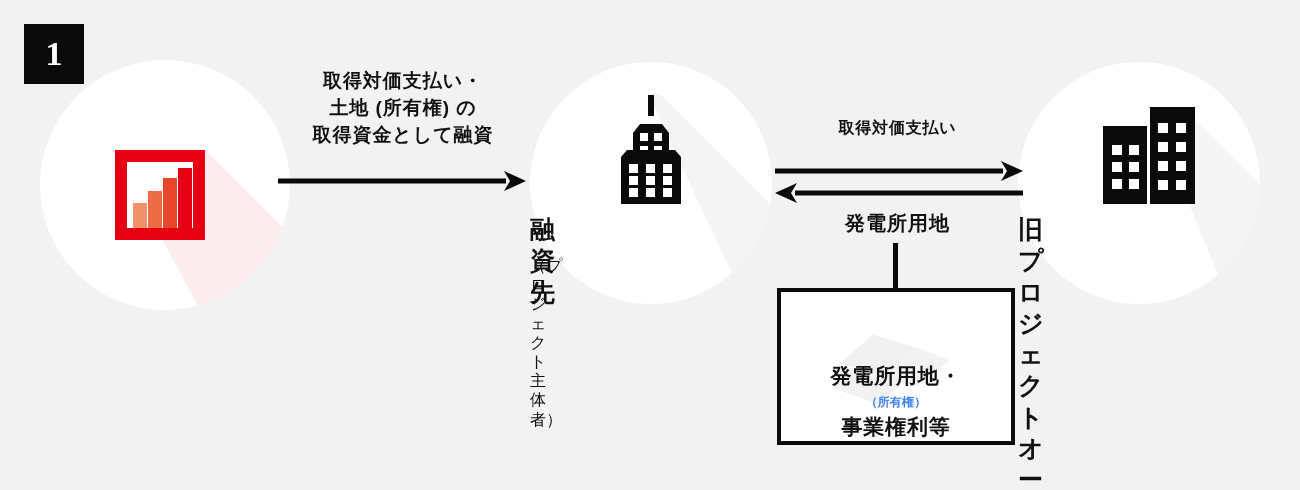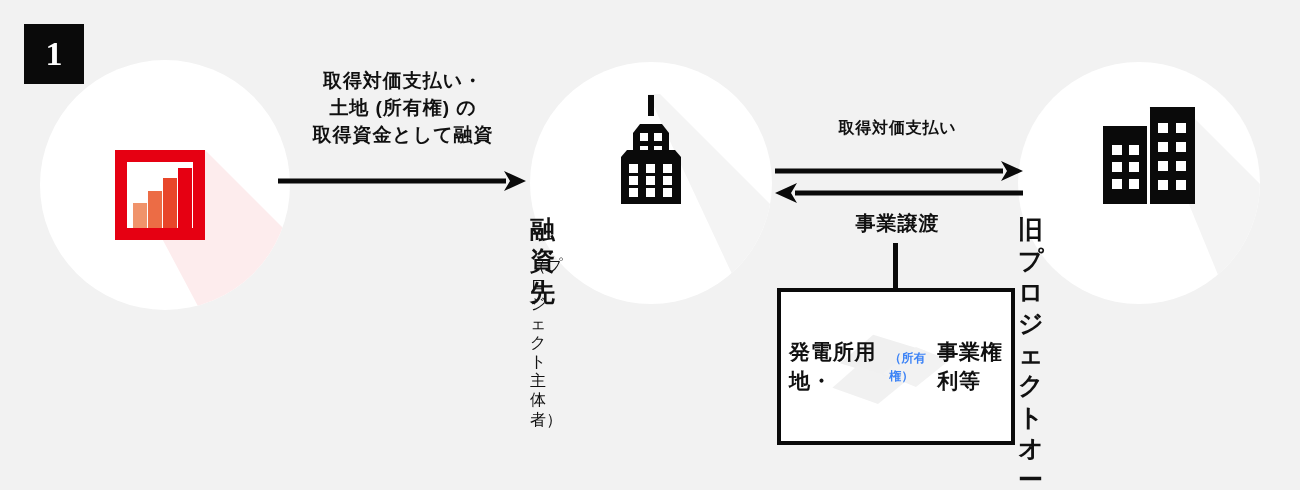--- a/index.html
+++ b/index.html
@@ -188,27 +188,27 @@
   }
   #asset-box .watermark {
     position: absolute;
     left: 0; top: 0;
     width: 100%;
     height: 100%;
     pointer-events: none;
   }
   #asset-box .box-inner {
     position: absolute;
-    left: 8px; top: 0;
+    left: 0; top: 0;
     width: 100%;
     height: 100%;
     display: flex;
-    flex-direction: row;
+    flex-direction: column;
     align-items: center;
-    justify-content: space-between;
+    justify-content: flex-end;
     gap: 2px;
   }
   .box-line-main {
     font-size: 21px;
     font-weight: 700;
     letter-spacing: 0.04em;
     color: #111111;
     line-height: 1.35;
   }
   .box-line-sub {
@@ -319,21 +319,21 @@
   <div class="edge-label" id="label-payment">取得対価支払い</div>
   <svg class="arrow-svg" style="left:775px; top:158px;" width="248" height="26" viewBox="0 0 248 26">
     <line class="arrow-line" x1="0" y1="13" x2="228" y2="13"></line>
     <polygon class="arrow-head" points="226,3 248,13 226,23 232,13"></polygon>
   </svg>
 
   <svg class="arrow-svg" style="left:775px; top:180px;" width="248" height="26" viewBox="0 0 248 26">
     <line class="arrow-line" x1="20" y1="13" x2="248" y2="13"></line>
     <polygon class="arrow-head" points="22,3 0,13 22,23 16,13"></polygon>
   </svg>
-  <div class="edge-label" id="label-transfer">事業譲渡</div>
+  <div class="edge-label" id="label-transfer">発電所用地</div>
 
   <div class="connector-line" style="left:893px; top:243px; width:5px; height:48px;"></div>
 
   <div id="asset-box">
     <svg class="watermark" viewBox="0 0 238 157">
       <polygon points="95,45 150,62 115,92 60,75" fill="#f0f0f0"></polygon>
       <polygon points="140,58 175,72 140,100 105,86" fill="#f2f2f2"></polygon>
       <polygon points="78,78 128,95 100,118 52,101" fill="#f1f1f1"></polygon>
     </svg>
     <div class="box-inner">

